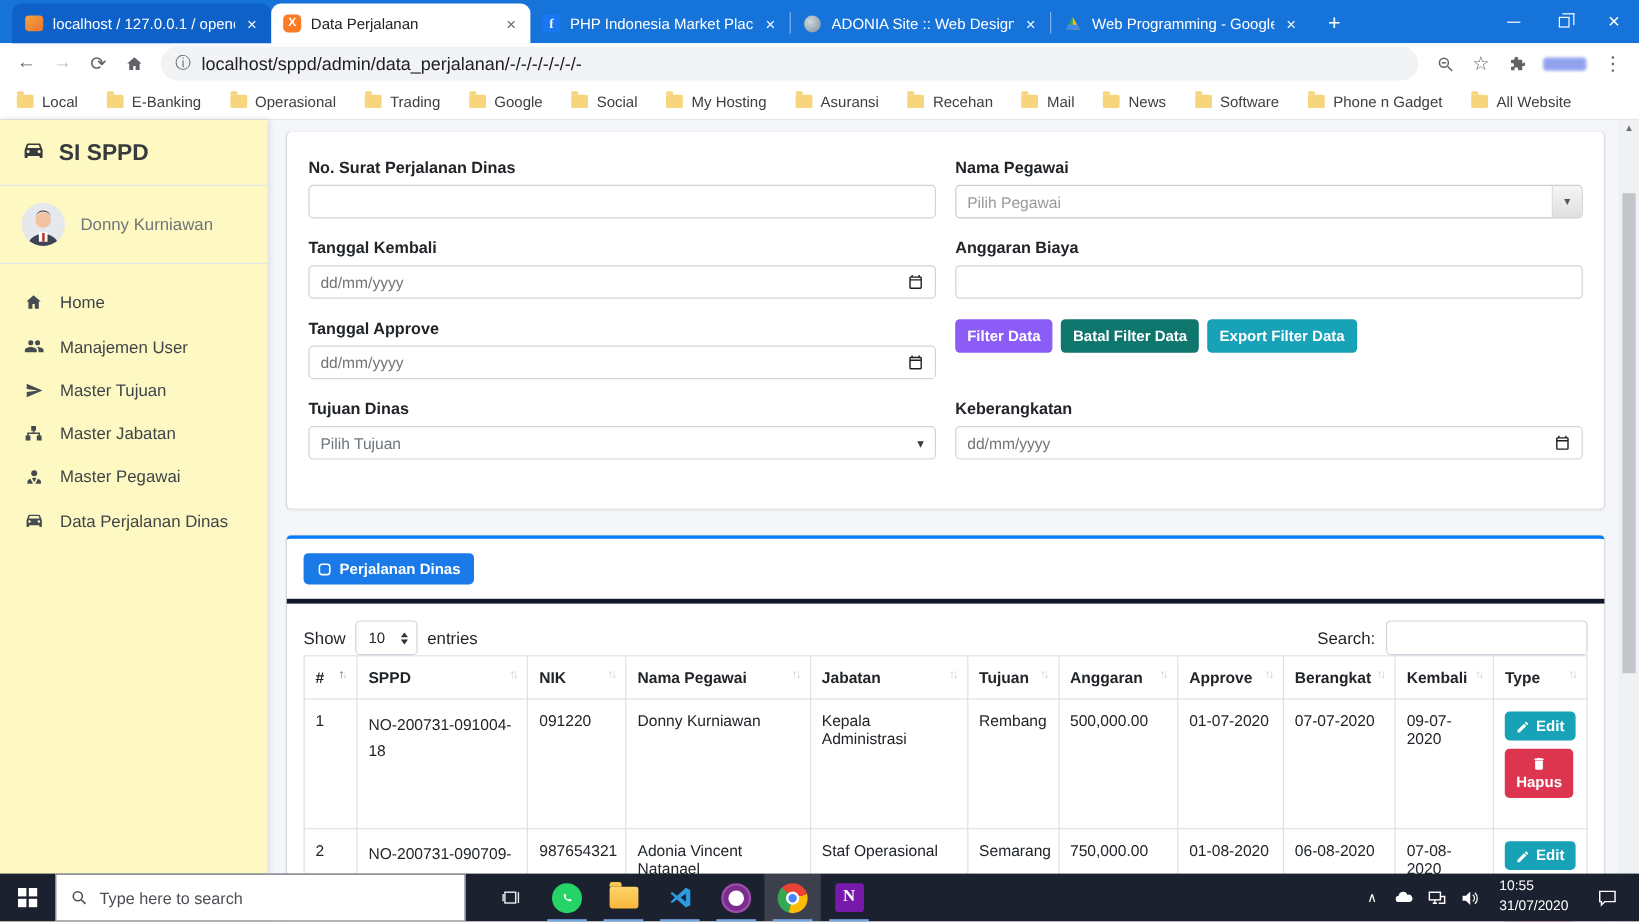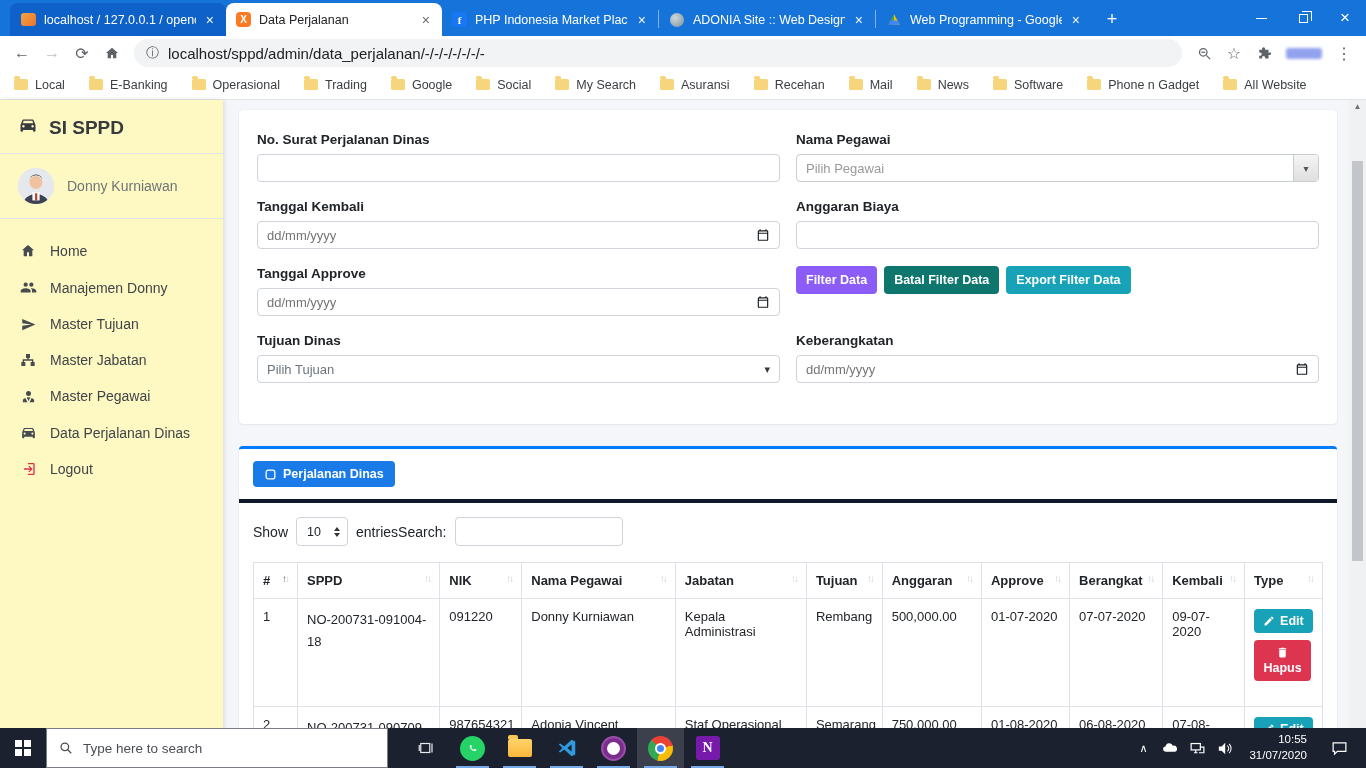--- a/index.html
+++ b/index.html
@@ -91,42 +91,42 @@
   .btn { border:none; border-radius:4px; color:#fff; font-size:12.5px; font-weight:bold;
          padding:7px 10px; font-family:inherit; white-space:nowrap; }
   .btn-success { background:#8b5cf6; }
   .btn-danger  { background:#0f766e; }
   .btn-info    { background:#17a2b8; }
 
   .table-card { margin-top:22px; border-top:3px solid #007bff; border-radius:4px 4px 0 0; }
   .tc-header { padding:12px 14px; border-bottom:4px solid #0f172a; }
   .btn-primary { background:#1a7be8; display:inline-flex; align-items:center; gap:6px; padding:6px 11px; }
   .tc-body { padding:14px 14px 0; }
-  .dt-controls { display:flex; align-items:center; justify-content:flex-start; margin-bottom:16px; }
+  .dt-controls { display:flex; align-items:center; justify-content:space-between; }
   .dt-length { display:flex; align-items:center; gap:8px; font-size:14px; color:#212529; }
   .len-select { width:52px; height:29px; border:1px solid #ced4da; border-radius:4px; display:flex;
                 align-items:center; justify-content:space-between; padding:0 7px 0 10px; font-size:12.5px; color:#212529; }
   .spin { display:flex; flex-direction:column; gap:2px; }
   .spin i { width:0; height:0; border-left:3.5px solid transparent; border-right:3.5px solid transparent; }
   .spin .up { border-bottom:4px solid #333; }
   .spin .dn { border-top:4px solid #333; }
   .dt-search { display:flex; align-items:center; gap:9px; font-size:14px; color:#212529; }
   .dt-search input { width:168px; height:29px; border:1px solid #ced4da; border-radius:4px; outline:none;
                      font-size:13px; padding:0 8px; font-family:inherit; }
 
   table.dt { width:100%; border-collapse:collapse; font-size:13px; color:#212529; table-layout:fixed; }
   table.dt th, table.dt td { border:1px solid #dee2e6; padding:10px 9px; text-align:left; vertical-align:top; }
   table.dt th { font-weight:bold; white-space:nowrap; }
   .th-inner { display:flex; align-items:flex-start; justify-content:space-between; gap:4px; }
   .sort { font-size:10px; color:#ccd0d4; letter-spacing:-2px; white-space:nowrap; }
   .sort .on { color:#595f66; }
   tr.datarow { height:108px; }
   td.c-sppd { word-wrap:break-word; line-height:1.7; }
 
-  .btn-edit { background:#17a2b8; display:inline-flex; align-items:center; gap:5px; padding:5px 9px; }
+  .btn-edit { background:#17a2b8; display:inline-flex; align-items:flex-end; gap:5px; padding:5px 9px; }
   .btn-hapus { background:#dd3550; display:flex; flex-direction:column; align-items:center; gap:2px;
                width:57px; padding:6px 6px; margin-top:7px; }
 
   
   .scrollbar { width:17px; background:#f0f1f2; flex:none; display:flex; flex-direction:column;
                align-items:center; justify-content:space-between; padding:2px 0; }
   .sb-arrow { color:#6b6f73; font-size:8px; }
   .sb-track { flex:1; width:100%; position:relative; margin:2px 0; }
   .sb-thumb { position:absolute; top:48px; left:3px; width:11px; height:400px; background:#c2c5c9; border-radius:0; }
 
@@ -138,21 +138,21 @@
   .win-logo i { background:#fff; }
   .tb-search { width:342px; background:#fff; border:1px solid #7a7d85; display:flex; align-items:center;
                gap:10px; padding:0 12px; }
   .tb-search span { font-size:13.5px; color:#4a4d52; }
   .tb-icons { display:flex; align-items:stretch; margin-left:14px; }
   .tb-slot { width:47px; display:flex; align-items:center; justify-content:center; position:relative; }
   .tb-slot.running::after { content:""; position:absolute; bottom:0; left:7px; right:7px; height:2.5px; background:#76a9e8; }
   .tb-slot.focused { background:rgba(255,255,255,.14); }
   .tb-tray { margin-left:auto; display:flex; align-items:center; gap:7px; padding-right:10px; color:#fff; }
   .tray-ic { display:flex; align-items:center; justify-content:center; width:20px; }
-  .tb-clock { text-align:right; font-size:11.5px; line-height:1.35; color:#fff; padding:0 8px; }
+  .tb-clock { text-align:left; font-size:11.5px; line-height:1.35; color:#fff; padding:0 8px; }
   .tb-action { width:34px; display:flex; align-items:center; justify-content:center; }
 
   .wa-circle { width:25px; height:25px; border-radius:50%; background:#25d366; display:flex; align-items:center; justify-content:center; }
   .folder-big { width:24px; height:18px; background:linear-gradient(#ffd36b,#f9b83a); border-radius:2px; position:relative; }
   .folder-big::before { content:""; position:absolute; top:-4px; left:0; width:10px; height:4px; background:#f9c653; border-radius:2px 2px 0 0; }
   .purple-circle { width:25px; height:25px; border-radius:50%; background:#7b2d8b; border:2px solid #9b4dab;
                    display:flex; align-items:center; justify-content:center; }
   .purple-circle i { width:13px; height:13px; border-radius:50%; background:#fff; }
   .chrome-ic { width:25px; height:25px; border-radius:50%;
       background:conic-gradient(from -45deg, #ea4335 0deg 120deg, #fbbc05 120deg 240deg, #34a853 240deg 360deg);
@@ -266,21 +266,21 @@
   <div class="bookmark">
       <span class="folder-ic"></span>
       <span>Google</span>
     </div>
   <div class="bookmark">
       <span class="folder-ic"></span>
       <span>Social</span>
     </div>
   <div class="bookmark">
       <span class="folder-ic"></span>
-      <span>My Search</span>
+      <span>My Hosting</span>
     </div>
   <div class="bookmark">
       <span class="folder-ic"></span>
       <span>Asuransi</span>
     </div>
   <div class="bookmark">
       <span class="folder-ic"></span>
       <span>Recehan</span>
     </div>
   <div class="bookmark">
@@ -337,21 +337,21 @@
             </svg>
         </span>
         <span>Home</span>
       </div>
       <div class="menu-item">
         <span class="mi-ic">
           <svg width="17" height="17" viewBox="0 0 24 24" fill="currentColor">
               <path d="M16 11a3 3 0 1 0 0-6 3 3 0 0 0 0 6zm-8 0a3 3 0 1 0 0-6 3 3 0 0 0 0 6zm0 2c-2.3 0-7 1.2-7 3.5V19h14v-2.5C15 14.2 10.3 13 8 13zm8 0c-.3 0-.6 0-1 .05 1.2.85 2 2 2 3.45V19h6v-2.5c0-2.3-4.7-3.5-7-3.5z"></path>
             </svg>
         </span>
-        <span>Manajemen Donny</span>
+        <span>Manajemen User</span>
       </div>
       <div class="menu-item">
         <span class="mi-ic">
           <svg width="15" height="15" viewBox="0 0 24 24" fill="currentColor">
               <path d="M2 21l21-9L2 3l.01 7L17 12 2.01 14z"></path>
             </svg>
         </span>
         <span>Master Tujuan</span>
       </div>
       <div class="menu-item">
@@ -371,28 +371,20 @@
         </span>
         <span>Master Pegawai</span>
       </div>
       <div class="menu-item">
         <span class="mi-ic">
           <svg width="17" height="17" viewBox="0 0 24 24" fill="currentColor">
               <path d="M18.9 6.5c-.2-.6-.8-1-1.4-1H6.5c-.6 0-1.2.4-1.4 1L3 12v7c0 .55.45 1 1 1h1c.55 0 1-.45 1-1v-1h12v1c0 .55.45 1 1 1h1c.55 0 1-.45 1-1v-7l-2.1-5.5zM6.8 7h10.4l1.1 3H5.7l1.1-3zM6.5 15a1.5 1.5 0 1 1 0-3 1.5 1.5 0 0 1 0 3zm11 0a1.5 1.5 0 1 1 0-3 1.5 1.5 0 0 1 0 3z"></path>
             </svg>
         </span>
         <span>Data Perjalanan Dinas</span>
-      </div>
-      <div class="menu-item">
-        <span class="mi-ic red">
-          <svg width="16" height="16" viewBox="0 0 24 24" fill="currentColor">
-              <path d="M10 17l1.4-1.4L8.8 13H18v-2H8.8l2.6-2.6L10 7l-5 5zM4 5h8V3H4a2 2 0 0 0-2 2v14a2 2 0 0 0 2 2h8v-2H4z" transform="translate(24 0) scale(-1 1)"></path>
-            </svg>
-        </span>
-        <span>Logout</span>
       </div>
     </div>
   </div>
 
   <div class="main">
 
     <div class="card filter-card">
       <div class="fgrid">
         <div>
           <div class="field-label">No. Surat Perjalanan Dinas</div>

